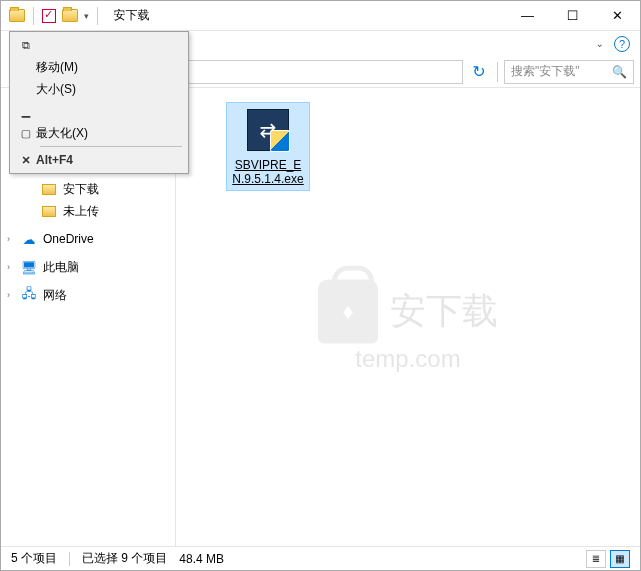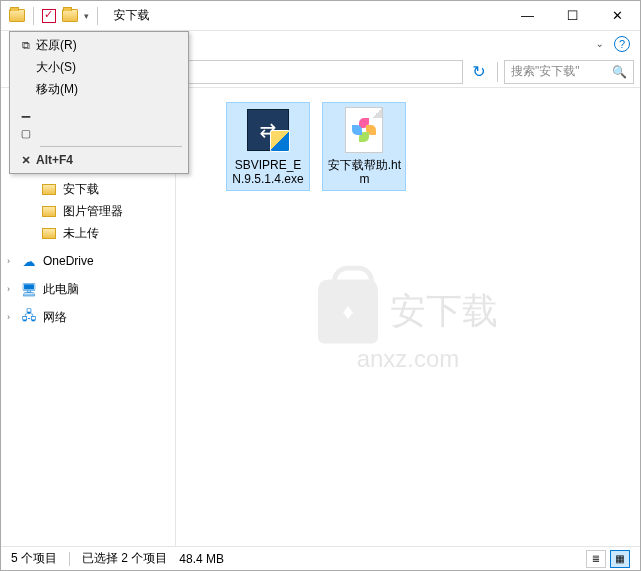--- a/index.html
+++ b/index.html
@@ -43,21 +43,21 @@
 .doc-ico::after { content: ""; position: absolute; top: 2px; left: 2px; right: 2px; height: 1px; background: #6898d0; box-shadow: 0 3px #6898d0, 0 6px #6898d0; }
 .pic-ico { width: 14px; height: 12px; border: 1px solid #5790b9; background: linear-gradient(#c9e2c9 60%, #8db98d 60%); }
 .cloud-ico { color: #0078d7; font-size: 13px; }
 .pc-ico { color: #0078d7; font-size: 13px; }
 .net-ico { color: #0078d7; font-size: 13px; }
 
 .fileview { flex: 1; padding: 10px; position: relative; }
 .file-item { display: inline-flex; flex-direction: column; align-items: center; width: 84px; margin: 4px; padding: 4px; font-size: 12px; text-align: center; vertical-align: top; }
 .file-item.sel { background: #cce8ff; border: 1px solid #99d1ff; padding: 3px; }
 .file-icon { width: 48px; height: 48px; margin-bottom: 4px; display: flex; align-items: center; justify-content: center; }
-.file-label { word-break: break-all; line-height: 1.2; }
+.file-label { word-break: break-all; line-height: 1.2; text-decoration: underline; }
 .exe-icon { width: 42px; height: 42px; background: #1e3a5f; border: 1px solid #0a1f33; display: flex; align-items: center; justify-content: center; position: relative; }
 .exe-icon::after { content: ""; position: absolute; right: -2px; bottom: -2px; width: 18px; height: 20px; background: linear-gradient(135deg, #ffd966 50%, #0078d7 50%); border-radius: 2px; border: 1px solid #fff; }
 .exe-arrows { color: #fff; font-size: 20px; }
 .html-icon { width: 38px; height: 46px; background: #fff; border: 1px solid #ccc; position: relative; }
 .html-icon::before { content: ""; position: absolute; top: 0; right: 0; width: 10px; height: 10px; background: linear-gradient(135deg, transparent 50%, #ddd 50%); }
 .pinwheel { width: 24px; height: 24px; position: relative; margin: 10px auto; }
 .pinwheel span { position: absolute; width: 10px; height: 10px; border-radius: 50% 0; }
 .pinwheel span:nth-child(1) { background: #ff5fa2; top: 0; left: 7px; }
 .pinwheel span:nth-child(2) { background: #ffb84d; top: 7px; right: 0; transform: rotate(90deg); }
 .pinwheel span:nth-child(3) { background: #a8e05f; bottom: 0; left: 7px; transform: rotate(180deg); }
@@ -156,26 +156,20 @@
     <div class="tree-item">
       <span class="ico">
           <span class="folder-mini"></span>
         </span>
       <span>安下载</span>
     </div>
     <div class="tree-item">
       <span class="ico">
           <span class="folder-mini"></span>
         </span>
-      <span>图片管理器</span>
-    </div>
-    <div class="tree-item">
-      <span class="ico">
-          <span class="folder-mini"></span>
-        </span>
       <span>未上传</span>
     </div>
 
     <div class="tree-item root">
       <span class="exp">›</span>
       <span class="ico cloud-ico">☁</span>
       <span>OneDrive</span>
     </div>
     <div class="tree-item root">
       <span class="exp">›</span>
@@ -191,72 +185,59 @@
 
   <div class="fileview">
     <div class="file-item sel" style="margin-left:40px;">
       <div class="file-icon">
           <div class="exe-icon">
             <span class="exe-arrows">⇄</span>
           </div>
         </div>
       <div class="file-label">SBVIPRE_EN.9.5.1.4.exe</div>
     </div>
-    <div class="file-item sel">
-      <div class="file-icon">
-          <div class="html-icon">
-            <div class="pinwheel">
-              <span></span>
-              <span></span>
-              <span></span>
-              <span></span>
-            </div>
-          </div>
-        </div>
-      <div class="file-label">安下载帮助.htm</div>
-    </div>
 
     <div class="watermark">
       <div class="wm-row">
         <div class="wm-bag"></div>
         <div class="wm-text">安下载</div>
       </div>
-      <div class="wm-url">anxz.com</div>
+      <div class="wm-url">temp.com</div>
     </div>
   </div>
 </div>
 
 <div class="statusbar">
   <span>5 个项目</span>
   <span class="sep"></span>
-  <span>已选择 2 个项目</span>
+  <span>已选择 9 个项目</span>
   <span>48.4 MB</span>
   <div class="views">
     <div class="view-btn">≣</div>
     <div class="view-btn active">▦</div>
   </div>
 </div>
 
 <div class="sysmenu">
   <div class="sysmenu-item">
     <span class="mi-icon">⧉</span>
-    <span class="mi-label">还原(R)</span>
+  </div>
+  <div class="sysmenu-item">
+    <span class="mi-icon"></span>
+    <span class="mi-label">移动(M)</span>
   </div>
   <div class="sysmenu-item">
     <span class="mi-icon"></span>
     <span class="mi-label">大小(S)</span>
   </div>
   <div class="sysmenu-item">
-    <span class="mi-icon"></span>
-    <span class="mi-label">移动(M)</span>
-  </div>
-  <div class="sysmenu-item">
     <span class="mi-icon">▁</span>
   </div>
   <div class="sysmenu-item">
     <span class="mi-icon">▢</span>
+    <span class="mi-label">最大化(X)</span>
   </div>
   <div class="sysmenu-sep"></div>
   <div class="sysmenu-item" style="font-weight:bold;">
     <span class="mi-icon">✕</span>
     <span class="mi-short">Alt+F4</span>
   </div>
 </div>
 
 </body></html>

